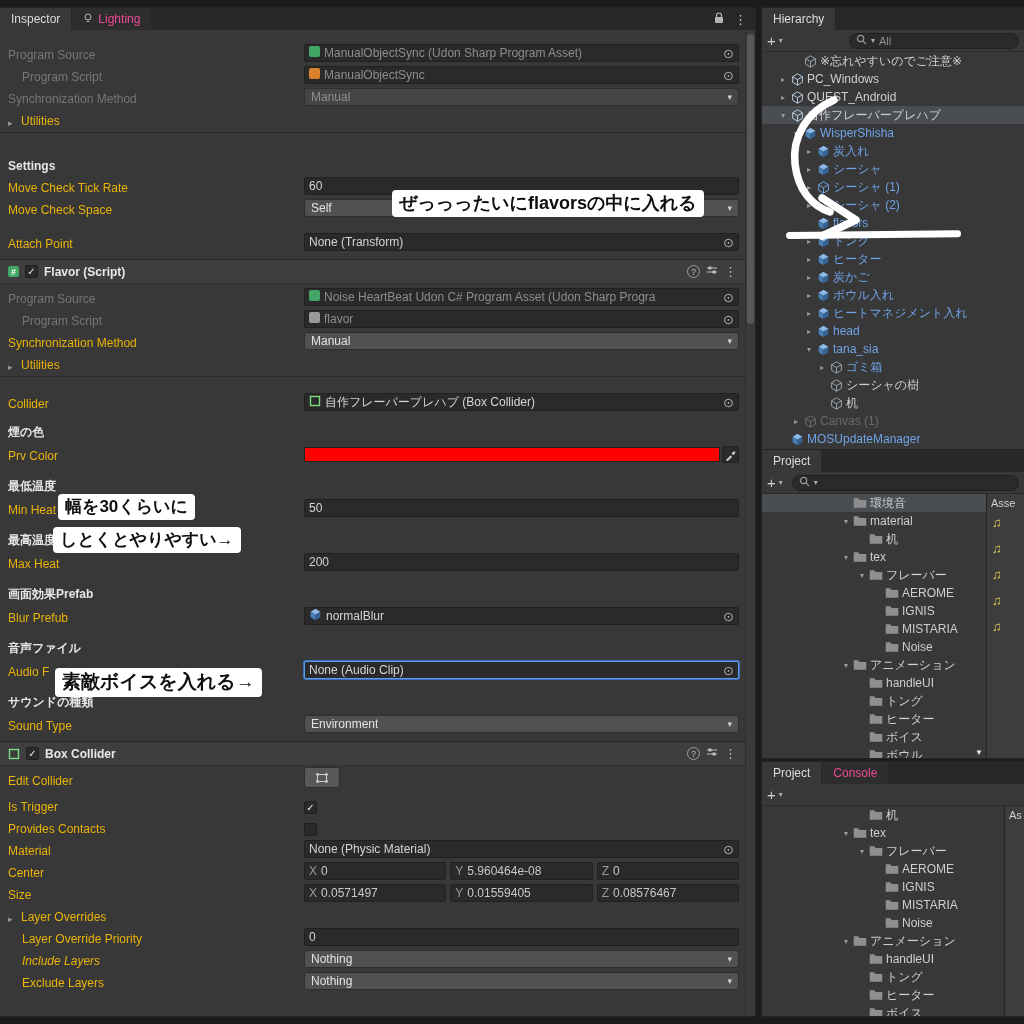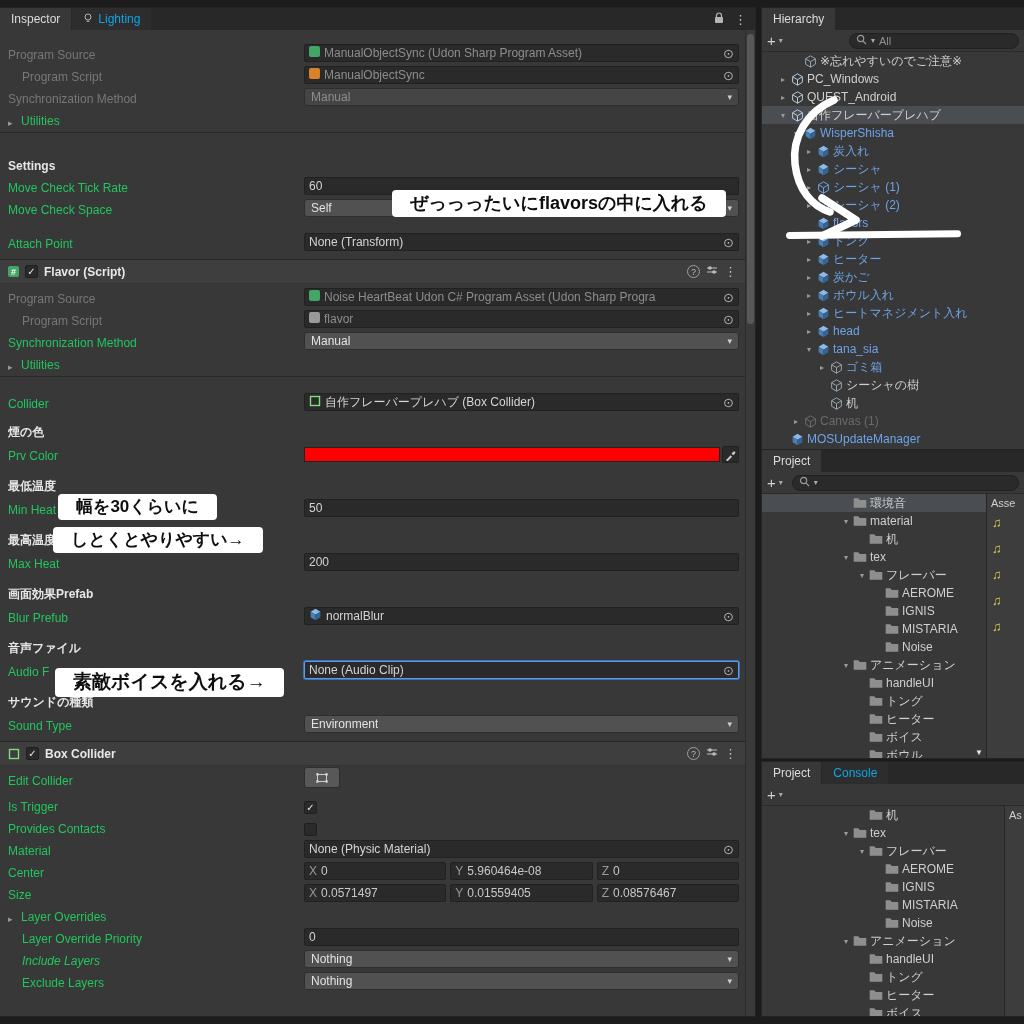--- a/index.html
+++ b/index.html
@@ -6,38 +6,38 @@
   html,body{width:1024px;height:1024px}
   body{background:#1c1c1c;font-family:"Liberation Sans","DejaVu Sans",sans-serif;font-size:12px;color:#c8c8c8;overflow:hidden;position:relative}
   #stage{position:absolute;inset:0}
   .panel{position:absolute;background:#383838;overflow:hidden;box-shadow:0 0 0 1px #242424}
   #inspector{left:0;top:8px;width:755px;height:1008px}
   #hierarchy{left:762px;top:8px;width:262px;height:442px}
   #pmid{left:762px;top:450px;width:262px;height:308px}
   #pbot{left:762px;top:762px;width:262px;height:254px}
 
   .tabstrip{height:22px;background:#282828;display:flex;align-items:stretch}
-  .tab{display:flex;align-items:center;gap:5px;padding:0 11px;background:#2d2d2d;color:#0ea5e9;margin-right:1px}
+  .tab{display:flex;align-items:center;gap:5px;padding:0 11px;background:#2d2d2d;color:#ec4899;margin-right:1px}
   .tab.active{background:#383838;color:#dcdcdc}
   .tsr{margin-left:auto;display:flex;align-items:center;gap:10px;padding-right:8px}
   .kebab,.kico{color:#c0c0c0;font-size:13px}
 
   .toolbar{height:22px;display:flex;align-items:center;padding:0 5px;gap:3px;background:#383838;border-bottom:1px solid #2a2a2a}
   .plus{color:#d0d0d0;font-size:15px;line-height:1}
   .tcaret{color:#aaa;font-size:8px}
   .pill{height:16px;background:#2a2a2a;border:1px solid #202020;border-radius:8px;display:flex;align-items:center;gap:4px;padding:0 6px;color:#8f8f8f;font-size:11px}
   #hierarchy .pill{width:170px;margin-left:auto}
   #pmid .pill{flex:1;margin-left:6px}
 
   #inspector-body{position:absolute;top:22px;left:0;right:10px;bottom:0;padding-top:10px;overflow:hidden}
   .vscroll{position:absolute;top:22px;right:0;width:10px;bottom:0;background:#3a3a3a;border-left:1px solid #2c2c2c}
   .vscroll .thumb{position:absolute;top:4px;left:1px;right:1px;height:290px;background:#585858;border-radius:4px}
 
   .irow{height:22px;display:flex;align-items:flex-end;padding:0 6px 0 8px}
-  .irow .label{width:296px;flex:none;color:#22c55e;white-space:nowrap;overflow:hidden}
+  .irow .label{width:296px;flex:none;color:#eab308;white-space:nowrap;overflow:hidden}
   .irow.section .label{font-weight:bold;color:#e6e6e6;width:auto}
   .irow.dim .label{color:#777}
   .farr{width:13px;flex:none;color:#9a9a9a;font-size:9px}
   .ctrl{flex:1;display:flex;align-items:center;gap:4px;min-width:0}
   .tfield,.ofield{flex:1;height:18px;background:#2a2a2a;border:1px solid #212121;border-radius:2px;display:flex;align-items:center;gap:4px;padding:0 4px;color:#d4d4d4;min-width:0}
   .dropdown{flex:1;height:18px;background:#515151;border:1px solid #2e2e2e;border-radius:3px;display:flex;align-items:center;padding:0 6px;color:#e2e2e2;min-width:0}
   .dropdown .caret{margin-left:auto;font-size:9px;color:#cfcfcf}
   .dim .dropdown{background:#454545;color:#8d8d8d}
   .dim .tfield,.dim .ofield{color:#8d8d8d}
   .ofield .picker{margin-left:auto;color:#aeaeae;font-size:13px;line-height:1}
@@ -69,21 +69,21 @@
   .t-light{color:#cfcfcf}
   .t-dim{color:#6a6a6a}
   .psplit{position:absolute;top:44px;left:0;right:0;bottom:0;display:flex}
   .ptree{flex:1;overflow:hidden}
   .rpane{width:38px;flex:none;border-left:1px solid #252525;background:#3d3d3d;overflow:hidden}
   #pbot .rpane{width:20px}
   .rhead{color:#cfcfcf;font-size:11px;padding:3px 0 0 4px;white-space:nowrap;overflow:hidden}
   .noterow{color:#d9c44e;font-size:13px;height:26px;display:flex;align-items:center;padding-left:5px}
   .scrolldown{position:absolute;right:41px;bottom:1px;color:#e6e6e6;font-size:8px}
 
-  .note{position:absolute;background:#fff;color:#0e0e0e;font-weight:bold;border-radius:4px;padding:1px 18px 2px;white-space:nowrap;z-index:60}
+  .note{position:absolute;background:#fff;color:#0e0e0e;font-weight:bold;border-radius:4px;padding:1px 7px 2px;white-space:nowrap;z-index:60}
   #note1{left:392px;top:190px;font-size:18px}
   #note2{left:58px;top:494px;font-size:17px}
   #note3{left:53px;top:527px;font-size:17px}
   #note4{left:55px;top:668px;font-size:19px}
   #ann{position:absolute;left:0;top:0;z-index:55;pointer-events:none}
 </style>
 </head>
 <body>
 
 <div id="stage">

